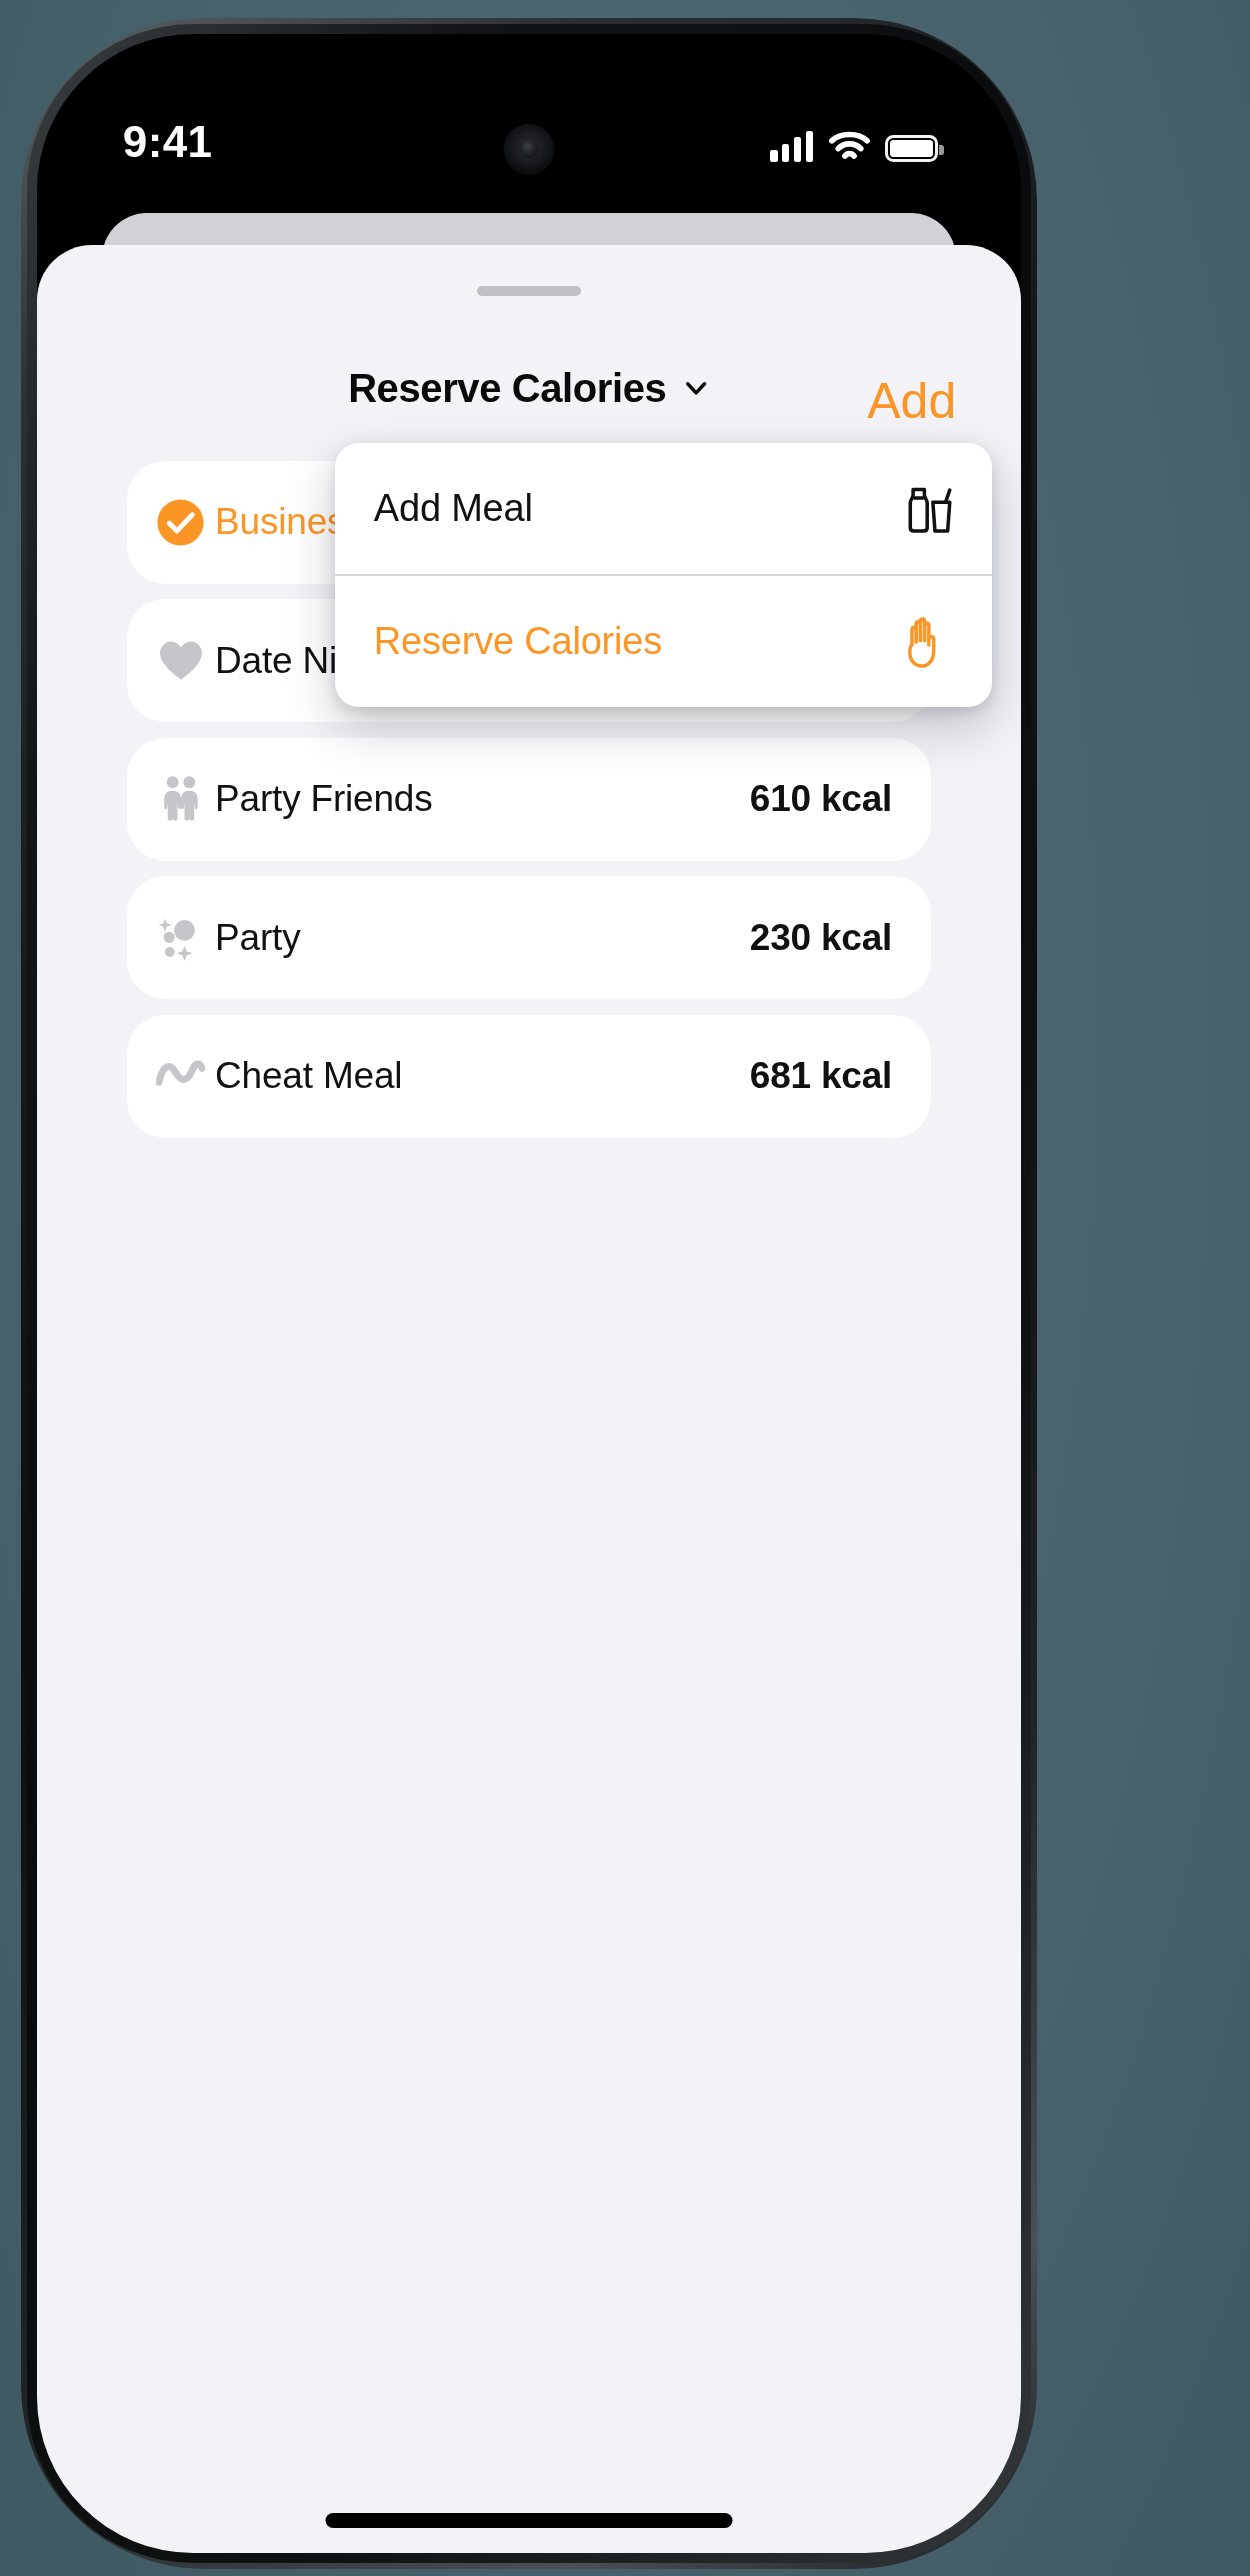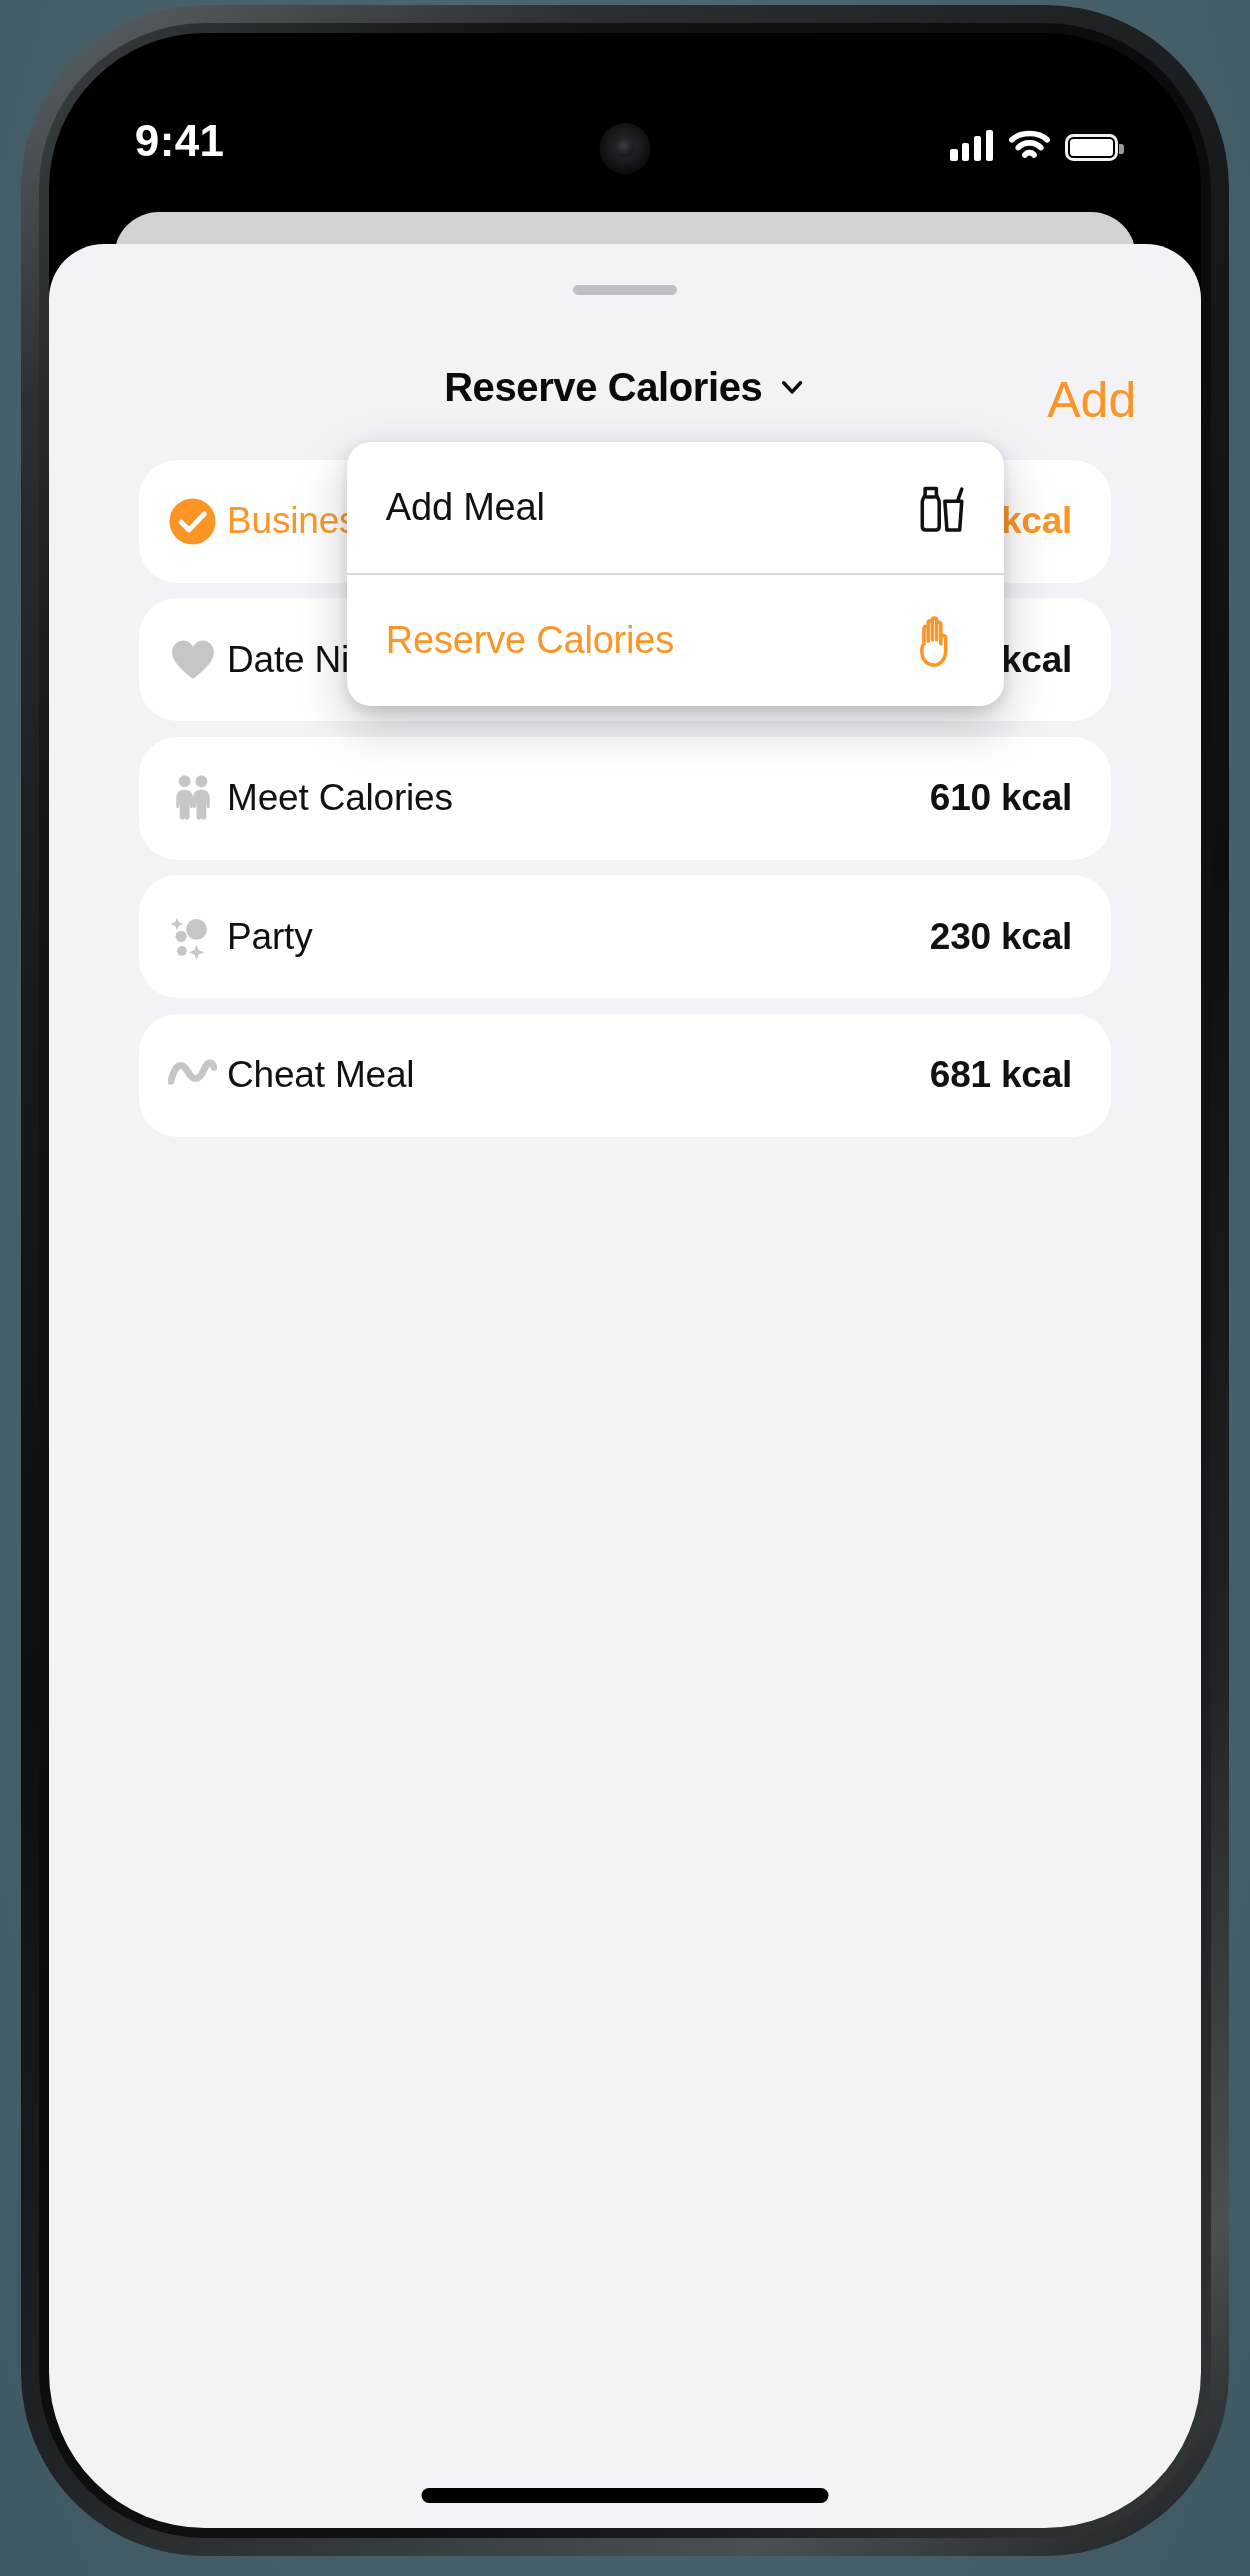--- a/index.html
+++ b/index.html
@@ -9,25 +9,25 @@
     overflow: hidden;
   }
   body {
     background: radial-gradient(ellipse at 50% 40%, #56707a 0%, #4a646e 55%, #3f5962 100%);
     position: relative;
   }
 
   
   #device {
     position: absolute;
-    left: 21px; top: 5px;
-    width: 1208px; height: 2551px;
+    left: 21px; top: 18px;
+    width: 1016px; height: 2551px;
     border-radius: 183px;
     background: linear-gradient(145deg,#5d6468 0%, #2b2f31 12%, #17191a 30%, #0d0e0f 50%, #202426 74%, #4a5054 90%, #1c1f21 100%);
-    padding: 18px;
+    padding: 6px;
   }
   #device-inner {
     width: 100%; height: 100%;
     border-radius: 166px;
     background: linear-gradient(120deg,#3a3f42 0%, #121415 18%, #0a0b0c 45%, #101214 72%, #33383b 100%);
     padding: 9.8px;
   }
   #screen {
     position: relative;
     width: 100%; height: 100%;
@@ -239,21 +239,21 @@
             </div>
             <div class="row">
               <span class="row-icon">
                 <svg width="46" height="48" viewBox="0 0 66 68">
                   <circle cx="21" cy="10" r="8.5" fill="#C5C5CA"></circle>
                   <circle cx="45" cy="10" r="8.5" fill="#C5C5CA"></circle>
                   <path d="M21 22 C13 22 9 27 9 34 L9 46 C9 49 12 50 13 47 L14 40 L14 62 C14 66 21 66 21 62 L21 48 L21 62 C21 66 28 66 28 62 L28 40 L29 47 C30 50 33 49 33 46 L33 34 C33 27 29 22 21 22 Z" fill="#C5C5CA"></path>
                   <path d="M45 22 C37 22 33 27 33 34 L33 46 C33 49 36 50 37 47 L38 40 L38 62 C38 66 45 66 45 62 L45 48 L45 62 C45 66 52 66 52 62 L52 40 L53 47 C54 50 57 49 57 46 L57 34 C57 27 53 22 45 22 Z" fill="#C5C5CA"></path>
                 </svg>
               </span>
-              <span class="row-label">Meet Calories</span>
+              <span class="row-label">Party Friends</span>
               <span class="row-value">610 kcal</span>
             </div>
             <div class="row">
               <span class="row-icon">
                 <svg width="46" height="46" viewBox="0 0 66 66">
                   <circle cx="38" cy="22" r="15" fill="#C5C5CA"></circle>
                   <circle cx="16" cy="32" r="8" fill="#C5C5CA"></circle>
                   <circle cx="17" cy="53" r="7" fill="#C5C5CA"></circle>
                   <path d="M10 5 L12.5 12 L19 14.5 L12.5 17 L10 24 L7.5 17 L1 14.5 L7.5 12 Z" fill="#C5C5CA"></path>
                   <path d="M38 44 L41 52 L49 55 L41 58 L38 66 L35 58 L27 55 L35 52 Z" fill="#C5C5CA"></path>

